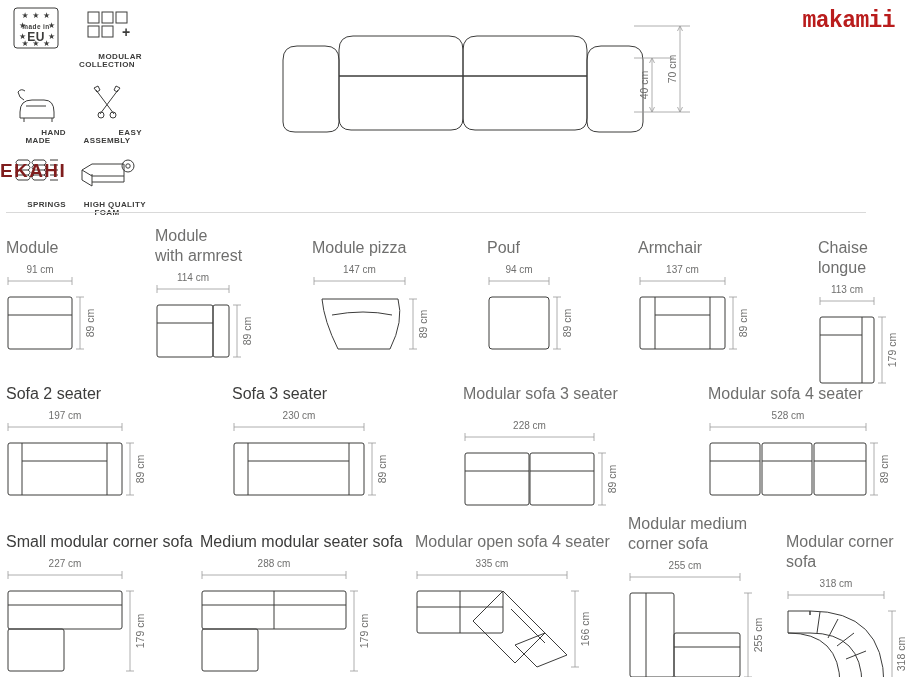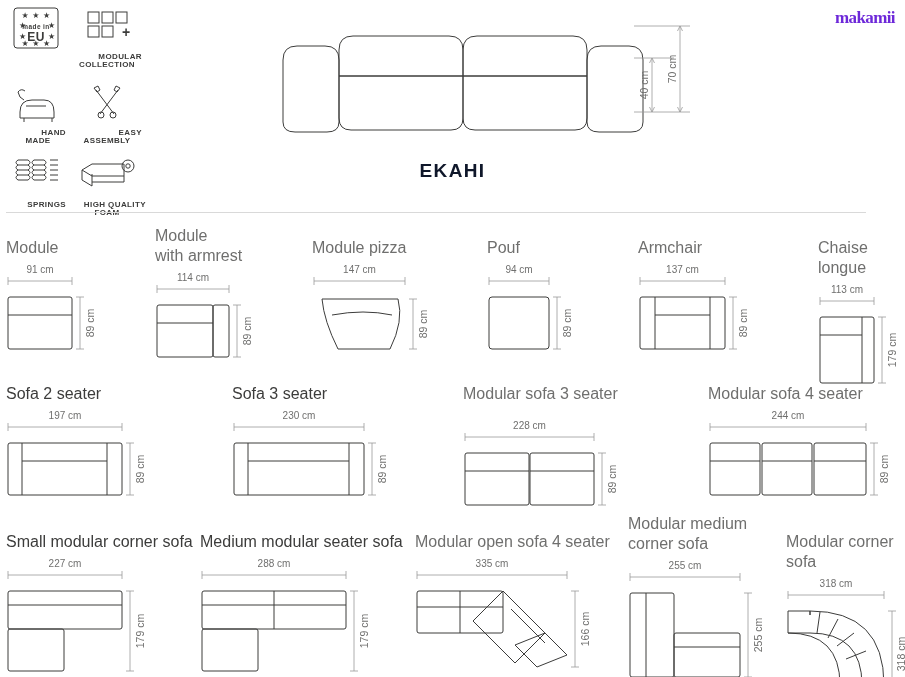--- a/index.html
+++ b/index.html
@@ -40,39 +40,38 @@
   .b-spr   { left: 4px;  top: 150px; width: 56px; }
   .b-foam  { left: 62px; top: 150px; width: 78px; }
   .badge .glyph { display:block; height: 44px; margin: 0 auto 3px; }
   .badge .lbl1 { display:block;text-align:right; }
   .badge .lbl2 { display:block; }
 
   
   .logo {
     position: absolute;
     right: 10px; top: 8px;
-    font-size: 17px;
+    font-size: 23px;
     font-weight: bold;
     letter-spacing: -.6px;
-    color: #6d28d9;
-    font-family: Liberation Serif, serif;
+    color: #b91c1c;
+    font-family: Liberation Mono, monospace;
   }
 
   
   .hero { position: absolute; left: 275px; top: 22px; width: 400px; height: 125px; }
   .hero-dims { position: absolute; left: 630px; top: 24px; width: 70px; height: 126px; }
 
   .title {
     position: absolute;
     left: 0; right: 0; top: 160px;
-    text-align: center;
     font-size: 19px;
     font-weight: bold;
     letter-spacing: 1.4px;
-    color: #0f172a;
+    color: #7f1d1d;
   }
   .hr {
     position: absolute;
     left: 6px; top: 212px; width: 860px; height: 1px;
     background: #d9d9d9;
   }
 
   
   .item { position: absolute; }
   .item .name {
@@ -417,21 +416,21 @@
             <path d="M139 22 v52 M135 22 h8 M135 74 h8"></path>
           </g>
         <text x="153" y="48" font-size="10.5" fill="#6f6f6e" text-anchor="middle" transform="rotate(-90 153 48)" font-family="Liberation Sans">89 cm</text>
       </svg>
     </div>
   </div>
 
   <div class="item" style="left:708px; top:384px;">
     <div class="name">Modular sofa 4 seater</div>
     <div style="position:relative; top:6px;">
-      <div class="wdim" style="width:160px;">244 cm</div>
+      <div class="wdim" style="width:160px;">528 cm</div>
       <svg width="200" height="80" viewBox="0 0 200 80">
         <g class="dimline">
             <path d="M2 6 h156 M2 2 v8 M158 2 v8"></path>
           </g>
         <g class="stroke">
           <rect x="2" y="22" width="50" height="52" rx="2"></rect>
           <rect x="54" y="22" width="50" height="52" rx="2"></rect>
           <rect x="106" y="22" width="52" height="52" rx="2"></rect>
           <path d="M2 40 h50 M54 40 h50 M106 40 h52"></path>
         </g>

